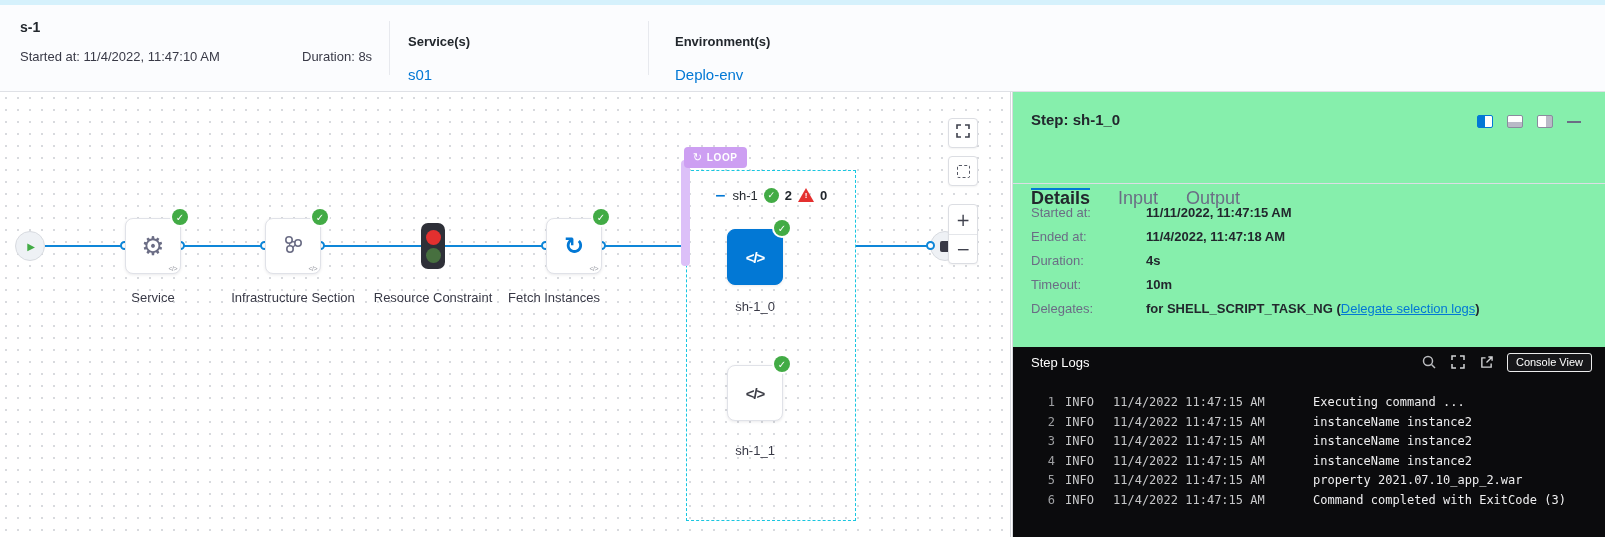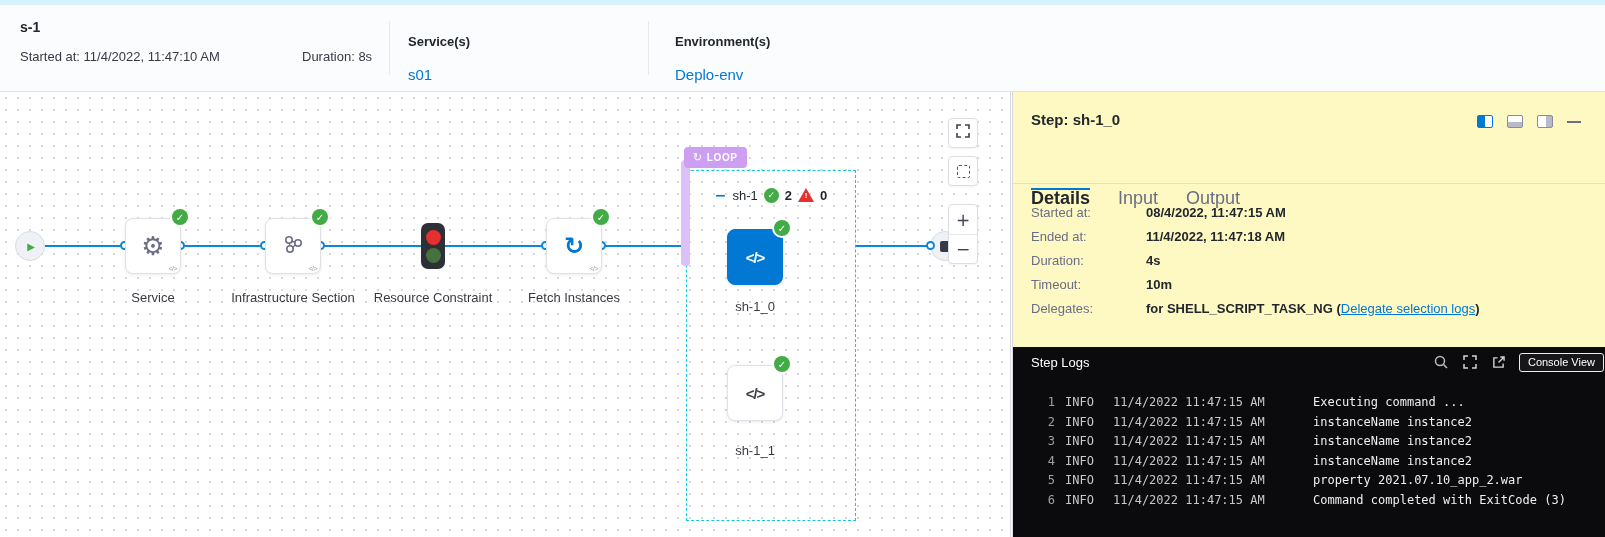--- a/index.html
+++ b/index.html
@@ -79,42 +79,42 @@
   .ctl-btn { position:absolute; width:30px; height:30px; background:#fff; border:1px solid #dcdee3; border-radius:4px;
     display:flex; align-items:center; justify-content:center; box-shadow:0 1px 2px rgba(0,0,0,.05); cursor:pointer; z-index:8; }
   .marquee-glyph { width:13px; height:13px; border:1.5px dashed #565965; border-radius:2px; }
   .zoom-group { position:absolute; left:948px; top:112px; width:30px; background:#fff; border:1px solid #dcdee3;
     border-radius:4px; box-shadow:0 1px 2px rgba(0,0,0,.05); z-index:8; }
   .zoom-btn { width:100%; height:29px; display:flex; align-items:center; justify-content:center;
     font-size:17px; color:#3f414d; cursor:pointer; font-family:"DejaVu Sans", sans-serif; }
   .zoom-btn + .zoom-btn { border-top:1px solid #e4e6ea; }
 
   
-  .panel { position:absolute; left:1012px; top:92px; width:593px; height:445px; background:#fef9c3; border-left:1px solid #d8dadf; }
+  .panel { position:absolute; left:1012px; top:92px; width:593px; height:445px; background:#86efac; border-left:1px solid #d8dadf; }
   .panel-title { position:absolute; left:18px; top:19px; font-size:15px; font-weight:bold; color:#22272d; }
   .panel-icons { position:absolute; right:24px; top:23px; display:flex; align-items:center; gap:14px; }
   .layout-ico { width:16px; height:13px; border-radius:2px; cursor:pointer; }
   .layout-left   { border:1px solid #0278d5; background:linear-gradient(to right, #0278d5 50%, #fff 50%); }
   .layout-bottom { border:1px solid #8a8b9e; background:linear-gradient(to bottom, #fff 55%, #b9bac7 45%); }
   .layout-right  { border:1px solid #8a8b9e; background:linear-gradient(to right, #fff 55%, #b9bac7 45%); }
   .panel-min { width:14px; height:2px; background:#6b6d85; cursor:pointer; }
 
   .tabs-row { position:absolute; left:0; top:58px; width:100%; height:34px; border-bottom:1px solid #dcdee5;
     display:flex; gap:28px; padding-left:18px; }
   .tab { font-size:18px; color:#6b6d85; padding-top:4px; cursor:pointer;margin-top:34px; }
   .tab.active { color:#22272d; font-weight:bold; border-bottom:2px solid #0278d5; }
 
   .details-list { position:absolute; left:18px; top:114px; }
   .detail-row { display:flex; margin-bottom:10px; font-size:13px; line-height:14px; }
   .detail-label { width:115px; color:#6b6d85; }
   .detail-value { font-weight:bold; color:#22272d; }
   .detail-link { font-weight:normal; color:#0278d5; text-decoration:underline; cursor:pointer; }
 
   .logs { position:absolute; left:0; top:255px; width:593px; height:190px; background:#0b0b0d; }
-  .logs-header { height:30px; display:flex; align-items:center; padding:0 2px 0 18px; }
+  .logs-header { height:30px; display:flex; align-items:center; padding:0 14px 0 18px; }
   .logs-title { flex:1; color:#fff; font-size:13px; }
   .log-ico { display:flex; align-items:center; margin-left:15px; cursor:pointer; }
   .console-btn { margin-left:14px; height:19px; padding:1px 8px; border:1px solid #ececec; border-radius:3px;
     background:#17171a; color:#fff; font-size:11px; cursor:pointer; display:flex; align-items:center; }
   .log-lines { padding-top:16px; }
   .log-line { display:flex; padding-left:28px; font-family:"DejaVu Sans Mono", monospace; font-size:12px;
     line-height:19.5px; white-space:pre; }
   .log-num { width:14px; text-align:right; color:#9fa0a3; margin-right:10px; }
   .log-level { width:36px; color:#c7c8ca; margin-right:12px; }
   .log-time { width:188px; color:#c7c8ca; margin-right:12px; }
@@ -190,21 +190,21 @@
     <span class="tl-red"></span>
     <span class="tl-green"></span>
   </div>
   <div class="node-label" style="left:363px; top:197px;">Resource Constraint</div>
 
   <div class="node-card" style="left:546px; top:126px;">
     <span class="fetch-glyph">↻</span>
     <span class="mini-code">&lt;/&gt;</span>
   </div>
   <span class="check-badge" style="left:593px; top:117px;">✓</span>
-  <div class="node-label" style="left:504px; top:197px;">Fetch Instances</div>
+  <div class="node-label" style="left:484px; top:197px;">Fetch Instances</div>
 
   <div class="loop-box"></div>
   <div class="loop-bar"></div>
   <div class="loop-badge">
     <span class="loop-glyph">↻</span>
     <span>LOOP</span>
   </div>
   <div class="loop-header">
     <span class="loop-collapse">−</span>
     <span class="loop-name">sh-1</span>
@@ -259,21 +259,21 @@
 
   <div class="tabs-row">
     <span class="tab active">Details</span>
     <span class="tab">Input</span>
     <span class="tab">Output</span>
   </div>
 
   <div class="details-list">
     <div class="detail-row">
       <span class="detail-label">Started at:</span>
-      <span class="detail-value">08/4/2022, 11:47:15 AM</span>
+      <span class="detail-value">11/11/2022, 11:47:15 AM</span>
     </div>
     <div class="detail-row">
       <span class="detail-label">Ended at:</span>
       <span class="detail-value">11/4/2022, 11:47:18 AM</span>
     </div>
     <div class="detail-row">
       <span class="detail-label">Duration:</span>
       <span class="detail-value">4s</span>
     </div>
     <div class="detail-row">

